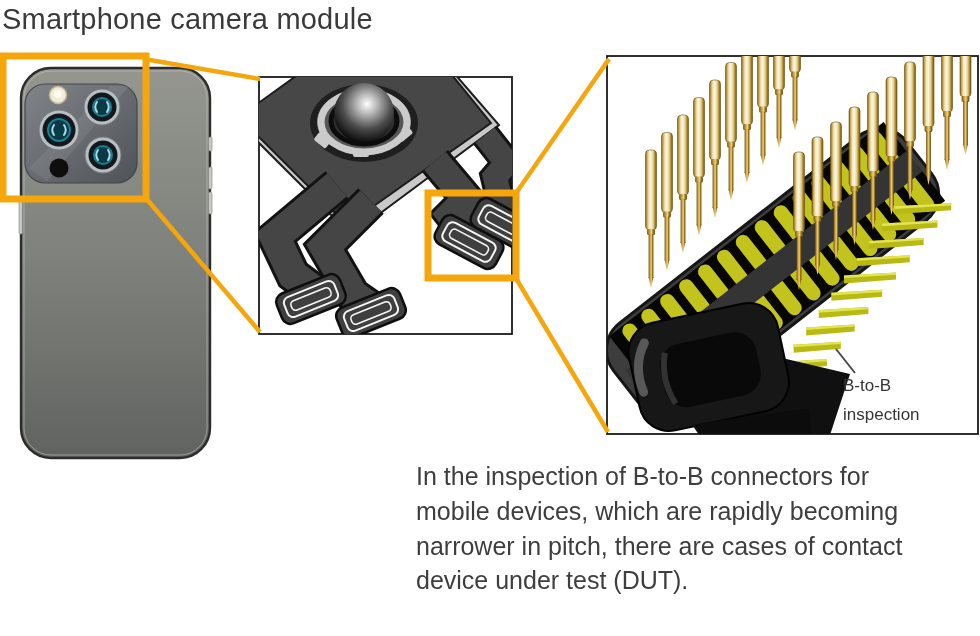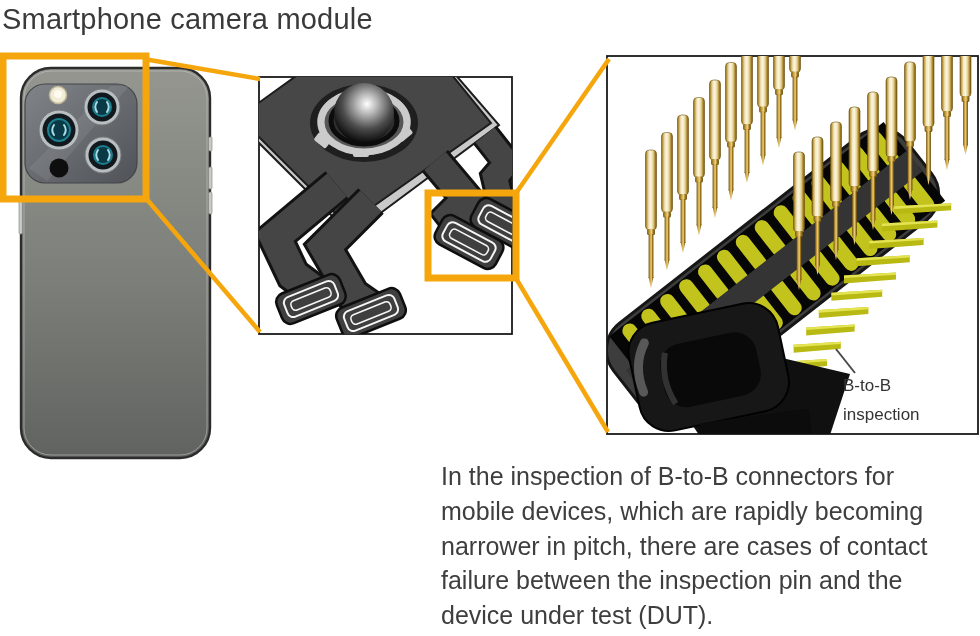--- a/index.html
+++ b/index.html
@@ -2,21 +2,21 @@
 <html><head>
 <meta charset="utf-8">
 <style>
   html,body{margin:0;padding:0;background:#ffffff;}
   .stage{position:relative;width:980px;height:636px;background:#ffffff;overflow:hidden;
          font-family:"Liberation Sans", sans-serif;}
   .page-title{position:absolute;left:2px;top:2px;font-size:29px;line-height:34px;
               color:#3a3a3a;letter-spacing:0.2px;white-space:nowrap;}
   .caption{position:absolute;left:416px;top:459px;width:560px;color:#3e3e3e;
            font-size:25px;line-height:34.8px;}
-  .caption div{white-space:nowrap;margin-left:25px;}
+  .caption div{white-space:nowrap;}
   .btob-label{position:absolute;left:843px;top:371px;color:#343434;font-size:17px;
               line-height:29px;}
   .btob-label div{white-space:nowrap;}
   svg.art{position:absolute;left:0;top:0;}
 </style>
 </head>
 <body>
 
 <div class="stage">
 
@@ -385,16 +385,15 @@
 
   <div class="btob-label">
     <div>B-to-B</div>
     <div>inspection</div>
   </div>
 
   <div class="caption">
     <div>In the inspection of B-to-B connectors for</div>
     <div>mobile devices, which are rapidly becoming</div>
     <div>narrower in pitch, there are cases of contact</div>
-    <div>failure between the inspection pin and the</div>
     <div>device under test (DUT).</div>
   </div>
 </div>
 
 </body></html>

